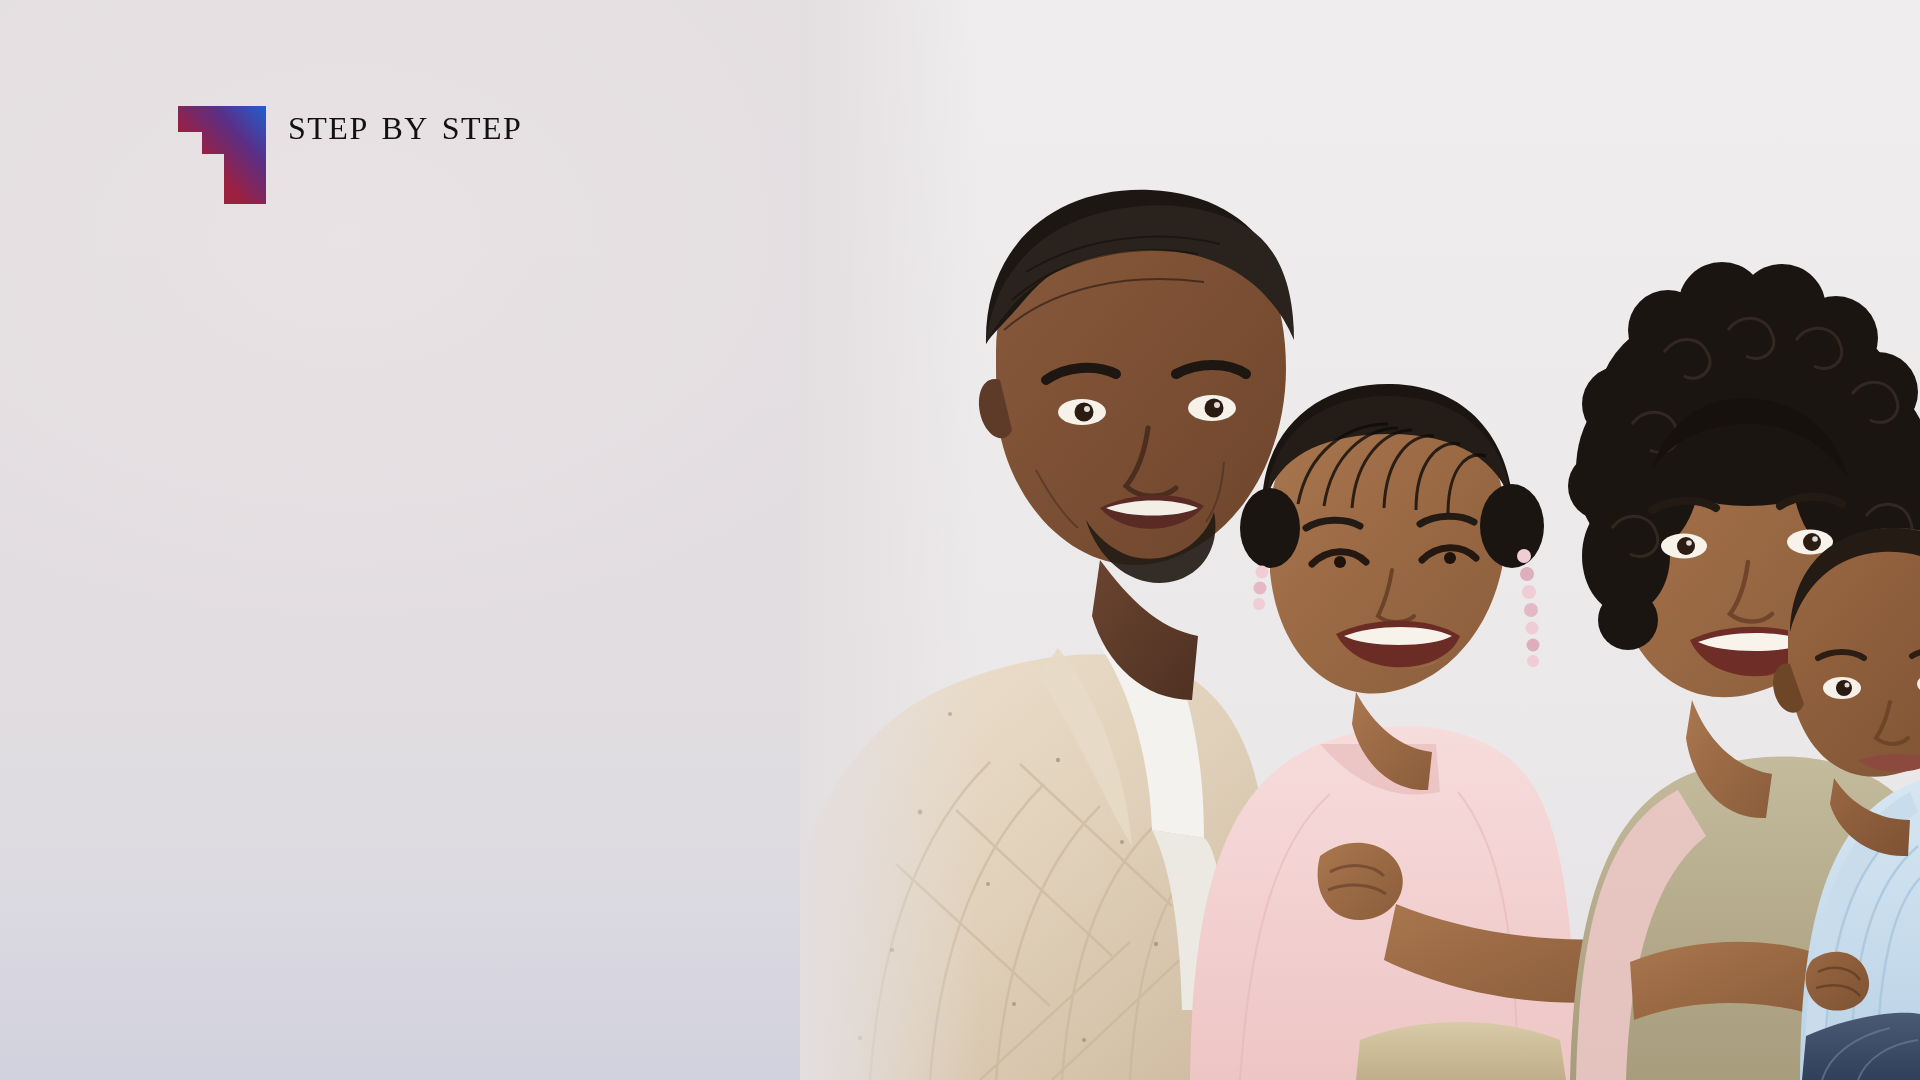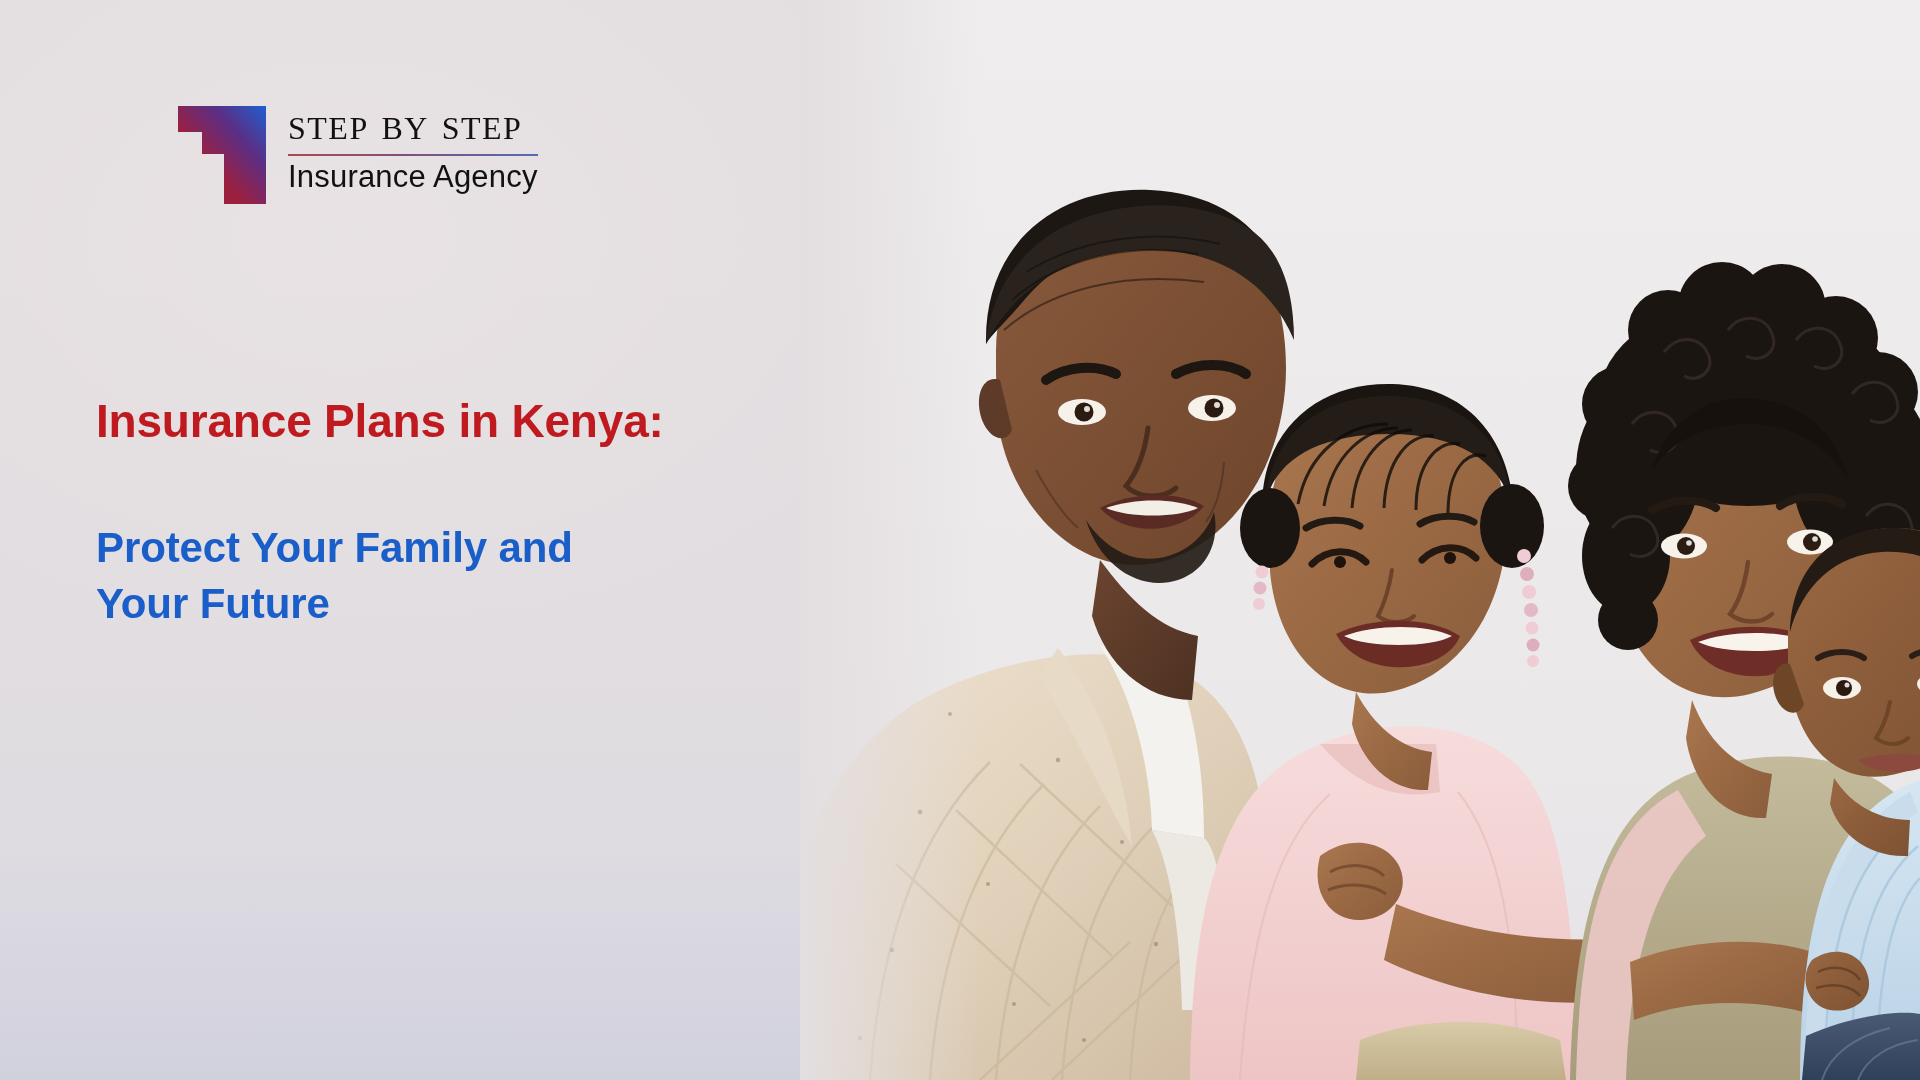--- a/index.html
+++ b/index.html
@@ -34,21 +34,21 @@
   }
 
   
   .logo {
     position:absolute;
     left:178px; top:98px;
     display:flex; align-items:flex-start; gap:22px;
   }
   .logo-mark { width:88px; height:106px; display:block; flex:none; }
 
-  .logo-words { display:flex; flex-direction:column; padding-top:4px; }
+  .logo-words { display:flex; padding-top:4px; }
 
   .logo-top {
     font-family:"Liberation Serif", serif;
     font-size:45px;
     letter-spacing:1.5px;
     color:#111;
     line-height:1;
     white-space:nowrap;
     font-variant:small-caps;
     text-transform:lowercase;
@@ -118,34 +118,28 @@
           <stop offset="100%" stop-color="#1f5fd0"></stop>
         </linearGradient>
       </defs>
 
       <path d="M0,8 H88 V106 H46 V56 H24 V34 H0 Z" fill="url(#stepGrad)"></path>
     </svg>
 
     <div class="logo-words">
       <div class="logo-top">Step By Step</div>
       <div class="logo-rule"></div>
-      <div class="logo-sub">Insurance Agency</div>
     </div>
   </div>
 
   <div class="copy">
 
     <h1 class="headline">
-      <span class="ln">Insurance Plans in Kenya:</span>
     </h1>
 
-    <h2 class="subhead">
-      <span class="ln">Protect Your Family and</span>
-      <span class="ln">Your Future</span>
-    </h2>
   </div>
 
   <div class="photo">
     <svg viewBox="0 0 1120 1080" aria-hidden="true">
       <defs>
         <linearGradient id="photoBg" x1="0" y1="0" x2="0" y2="1">
           <stop offset="0%" stop-color="#efedee"></stop>
           <stop offset="70%" stop-color="#ebe8ea"></stop>
           <stop offset="100%" stop-color="#e4e2e6"></stop>
         </linearGradient>

